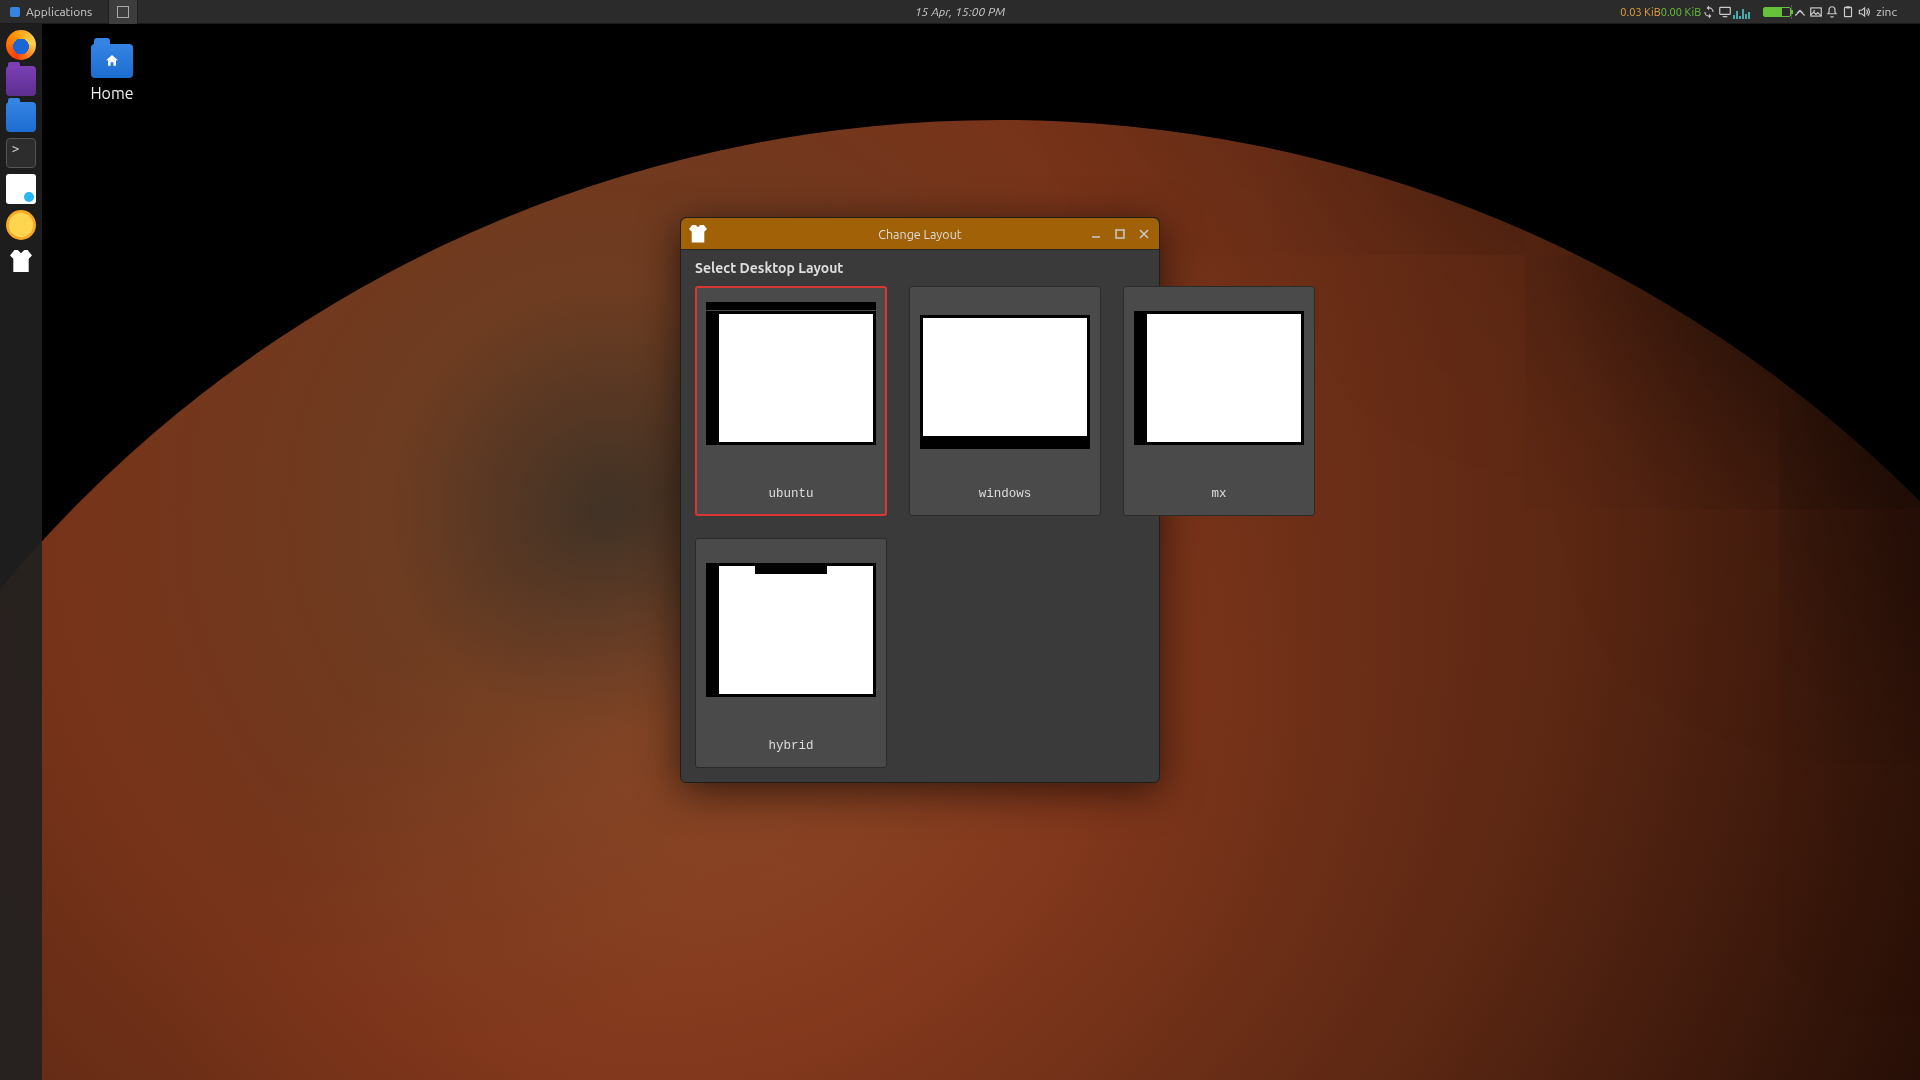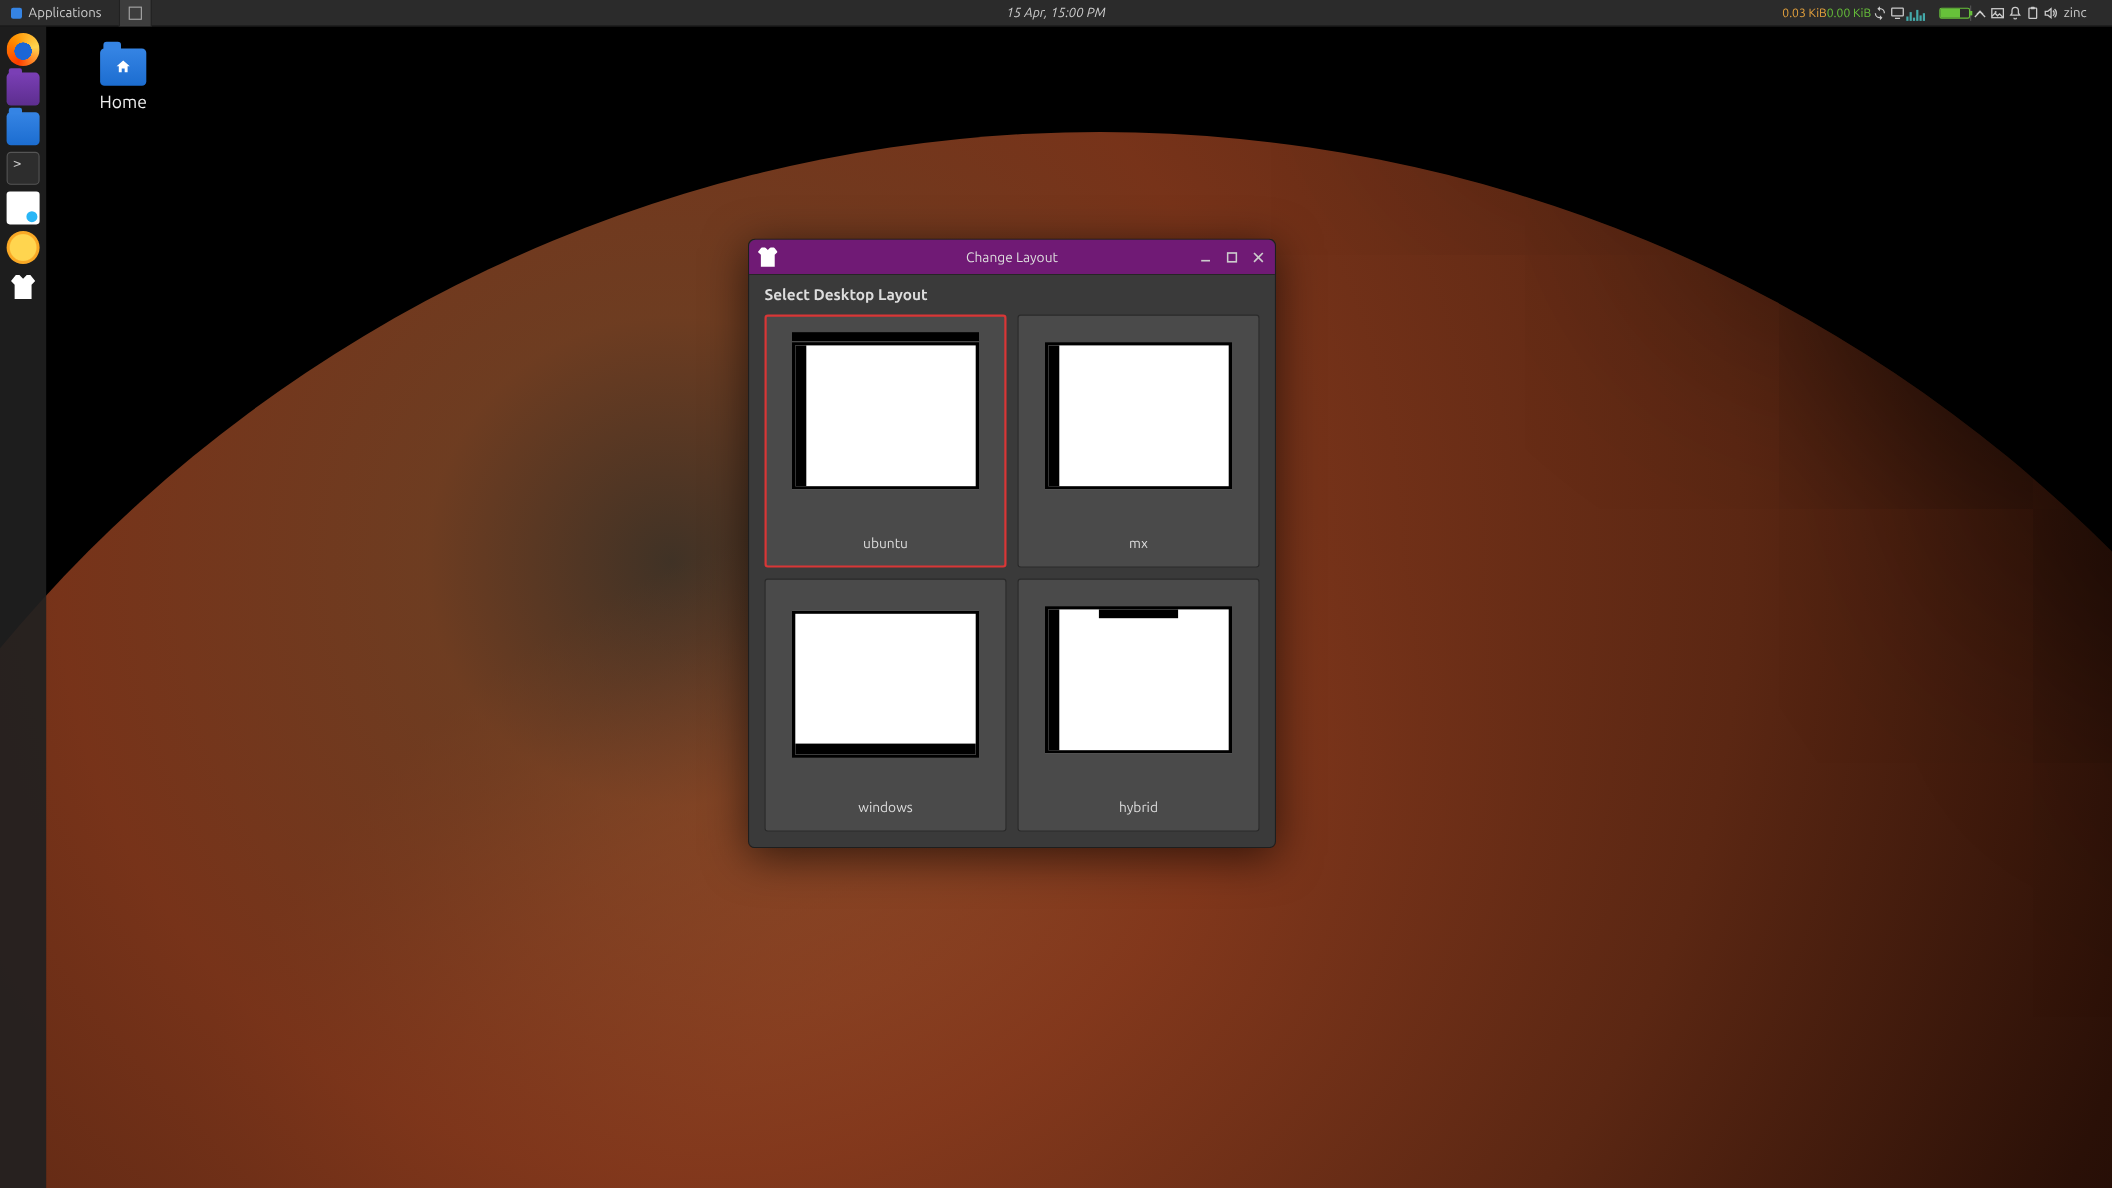--- a/index.html
+++ b/index.html
@@ -137,41 +137,41 @@
     border: 1px solid #1e1e1e;
     border-radius: 6px;
     box-shadow: 0 8px 40px rgba(0,0,0,0.6);
     z-index: 20;
     color: #ddd;
   }
   .titlebar {
     height: 32px;
     display:flex; align-items:center;
     padding: 0 8px;
-    background: #701a75;
+    background: #a16207;
     border-radius: 6px 6px 0 0;
     border-bottom: 1px solid #262626;
     position: relative;
   }
   .titlebar-icon {
     width:18px; height:18px;
     background:#fff;
     clip-path: polygon(20% 0, 35% 0, 50% 15%, 65% 0, 80% 0, 100% 25%, 85% 40%, 85% 100%, 15% 100%, 15% 40%, 0 25%);
   }
   .titlebar-title {
     position:absolute; left:50%; transform:translateX(-50%);
     font-size: 12.5px;
   }
   .window-controls { margin-left:auto; display:flex; gap:10px; }
   .win-btn { width:14px; height:14px; display:flex; align-items:center; justify-content:center; cursor:pointer; }
   .win-btn svg { width:10px; height:10px; stroke:#ccc; stroke-width:1.5; fill:none; }
   .window-body { padding: 10px 14px 14px; }
   .section-title { font-weight:600; font-size:14px; margin-bottom:10px; }
   .layout-grid {
-    display:grid; grid-template-columns: 1fr 1fr; gap: 10px;
+    display:grid; grid-template-columns: 1fr 1fr 1fr; gap: 22px; font-family: Liberation Mono, monospace;
   }
   .layout-option {
     background:#4a4a4a;
     border:1px solid #2a2a2a;
     border-radius:3px;
     padding: 10px 10px 8px;
     display:flex; flex-direction:column; align-items:center; gap:18px;
     cursor:pointer;
     height: 230px;
   }
@@ -317,26 +317,26 @@
     </div>
   </div>
   <div class="window-body">
     <div class="section-title">Select Desktop Layout</div>
     <div class="layout-grid">
       <div class="layout-option selected">
         <div class="layout-thumb thumb-ubuntu"></div>
         <div class="layout-label">ubuntu</div>
       </div>
       <div class="layout-option">
+        <div class="layout-thumb thumb-windows"></div>
+        <div class="layout-label">windows</div>
+      </div>
+      <div class="layout-option">
         <div class="layout-thumb thumb-mx"></div>
         <div class="layout-label">mx</div>
-      </div>
-      <div class="layout-option">
-        <div class="layout-thumb thumb-windows"></div>
-        <div class="layout-label">windows</div>
       </div>
       <div class="layout-option">
         <div class="layout-thumb thumb-hybrid"></div>
         <div class="layout-label">hybrid</div>
       </div>
     </div>
   </div>
 </div>
 
 </body></html>

